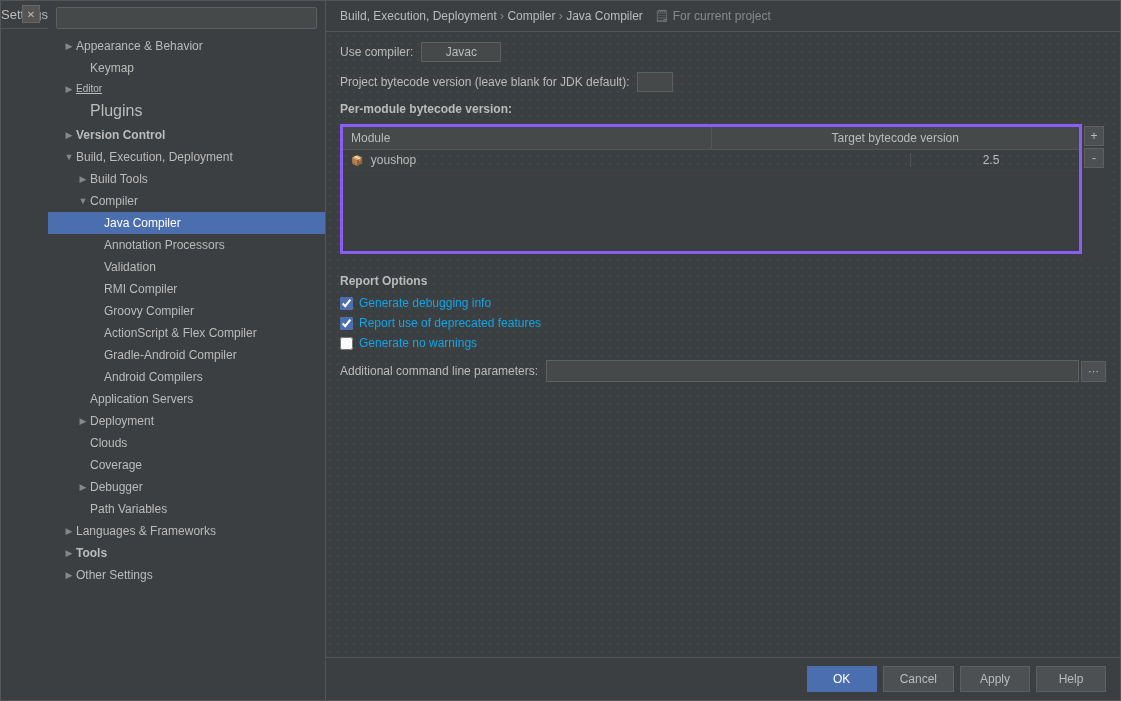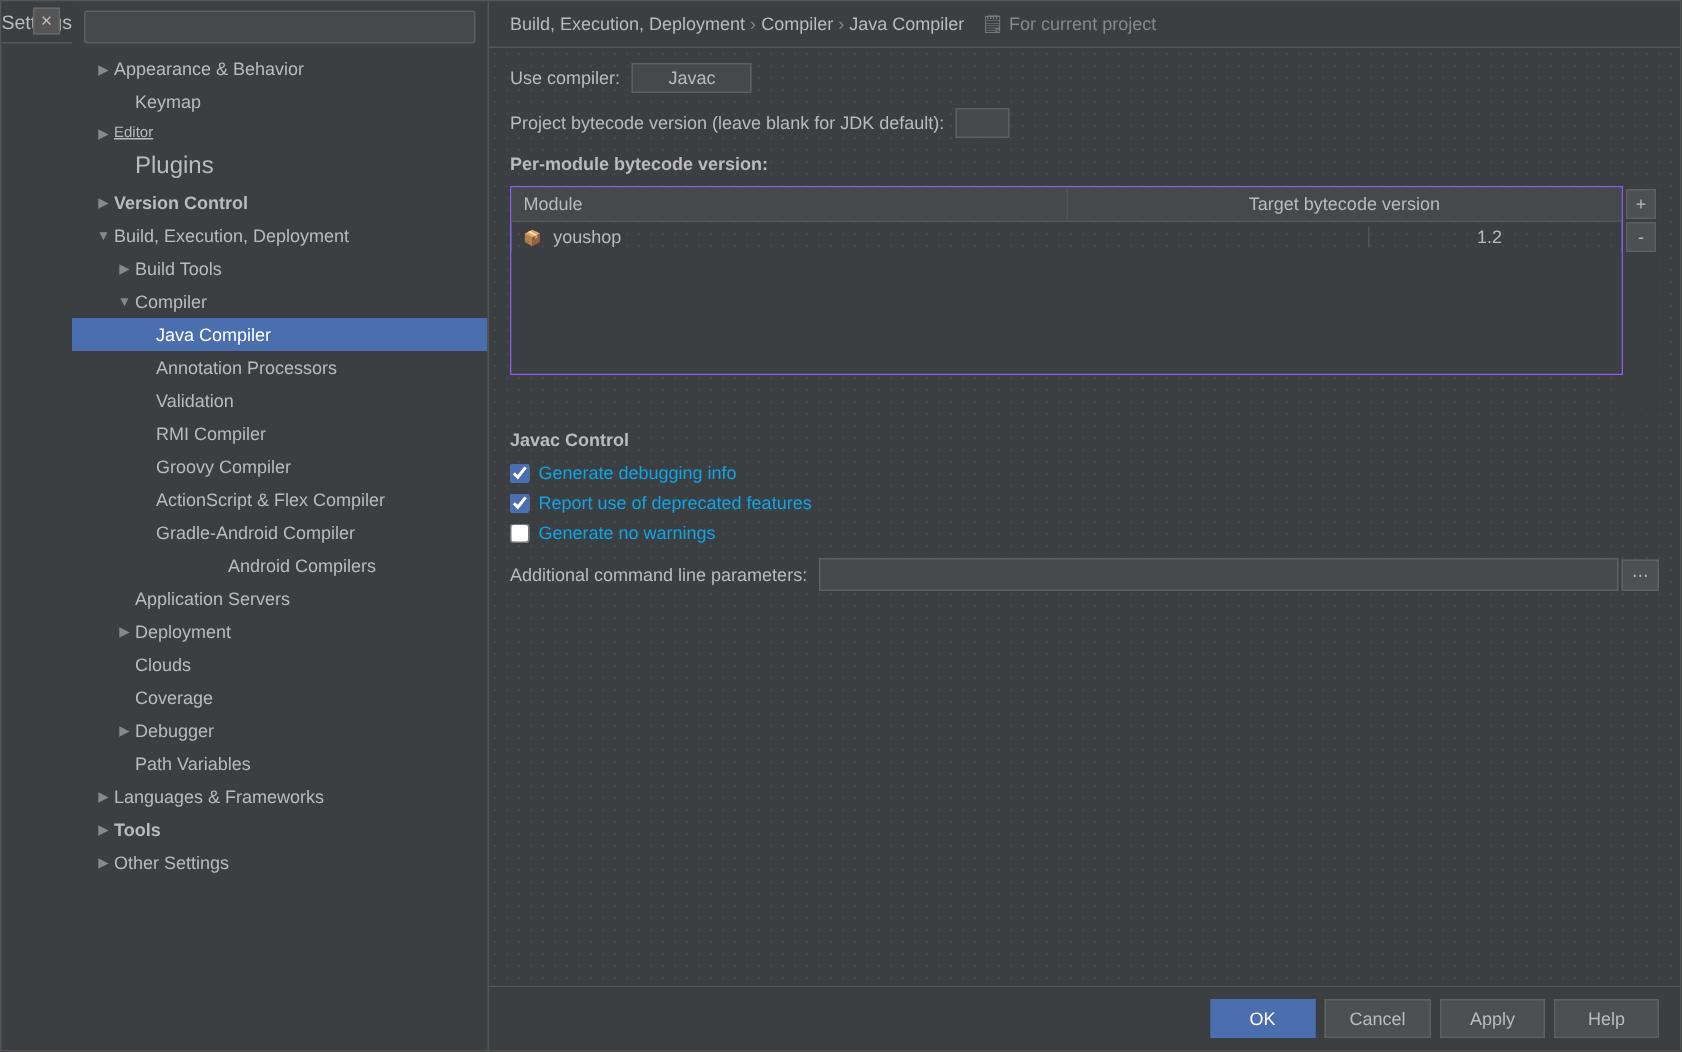--- a/index.html
+++ b/index.html
@@ -141,22 +141,22 @@
     .select-small {
       min-width: 36px;
     }
     .section-label {
       color: #bbbbbb;
       font-size: 12px;
       margin: 6px 0 8px 0;
       font-weight: bold;
     }
     .table-container {
-      border: 1px solid #8b5cf6;
-      margin-bottom: 26px;
+      border: 3px solid #8b5cf6;
+      margin-bottom: 10px;
     }
     .table-header {
       display: flex;
       background: #45494a;
       border-bottom: 1px solid #555;
     }
     .table-header-cell {
       padding: 4px 8px;
       font-size: 12px;
       color: #bbbbbb;
@@ -393,21 +393,21 @@
               <span style="font-size: 12px;">ActionScript &amp; Flex Compiler</span>
             </div>
           </div>
           <div class="tree-item">
             <div class="label" style="padding-left: 42px;">
               <span class="tree-arrow"></span>
               <span style="font-size: 12px;">Gradle-Android Compiler</span>
             </div>
           </div>
           <div class="tree-item">
-            <div class="label" style="padding-left: 42px; margin-left: 48px;">
+            <div class="label" style="padding-left: 42px;">
               <span class="tree-arrow"></span>
               <span style="font-size: 12px;">Android Compilers</span>
             </div>
           </div>
           <div class="tree-item">
             <div class="label" style="padding-left: 28px;">
               <span class="tree-arrow"></span>
               <span style="font-size: 12px;">Application Servers</span>
             </div>
           </div>
@@ -505,33 +505,33 @@
             <div class="table-container">
               <div class="table-header">
                 <div class="table-header-cell module-col">Module</div>
                 <div class="table-header-cell" style="width:160px;text-align:center;">Target bytecode version</div>
               </div>
               <div class="table-row-data">
                 <div class="table-cell module-col">
                   <span class="module-icon">📦</span>
                   <span>youshop</span>
                 </div>
-                <div class="table-cell version-col">1.2</div>
+                <div class="table-cell version-col">2.5</div>
               </div>
               <div class="table-empty-area"></div>
             </div>
           </div>
           <div class="table-side-btns">
             <div class="icon-btn">+</div>
             <div class="icon-btn">-</div>
           </div>
         </div>
 
         <div class="options-section" style="position:relative;z-index:1;">
-          <div class="options-header">Javac Control</div>
+          <div class="options-header">Report Options</div>
           <div class="checkbox-row">
             <input type="checkbox" id="gen-debug" checked="" style="">
             <label class="checkbox-label" for="gen-debug">Generate debugging info</label>
           </div>
           <div class="checkbox-row">
             <input type="checkbox" id="deprecated" checked="" style="">
             <label class="checkbox-label" for="deprecated">Report use of deprecated features</label>
           </div>
           <div class="checkbox-row">
             <input type="checkbox" id="no-warnings" style="">

